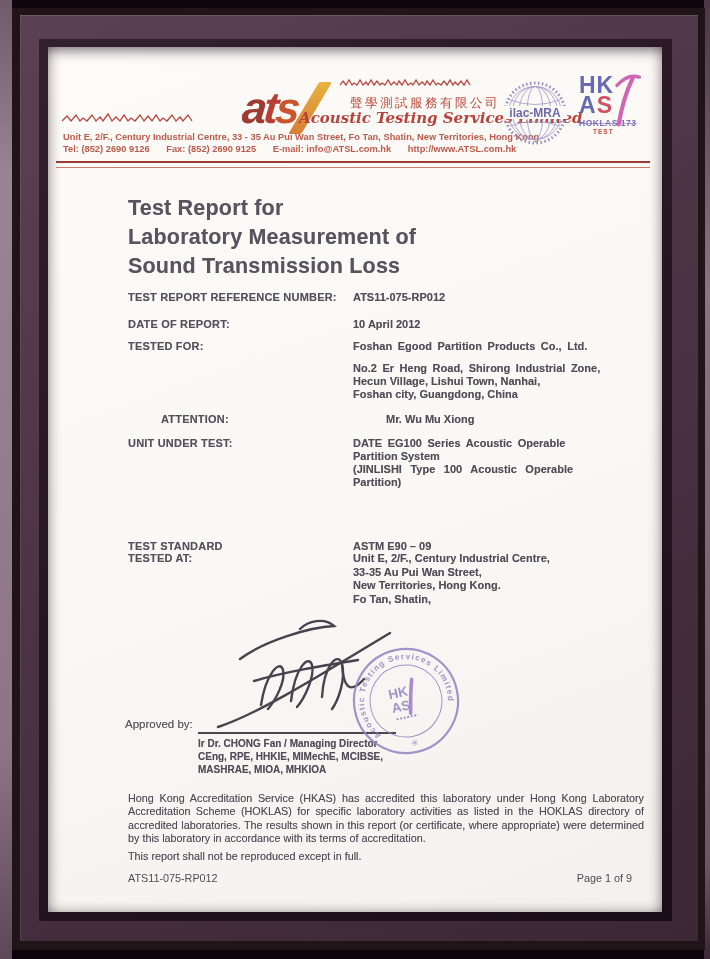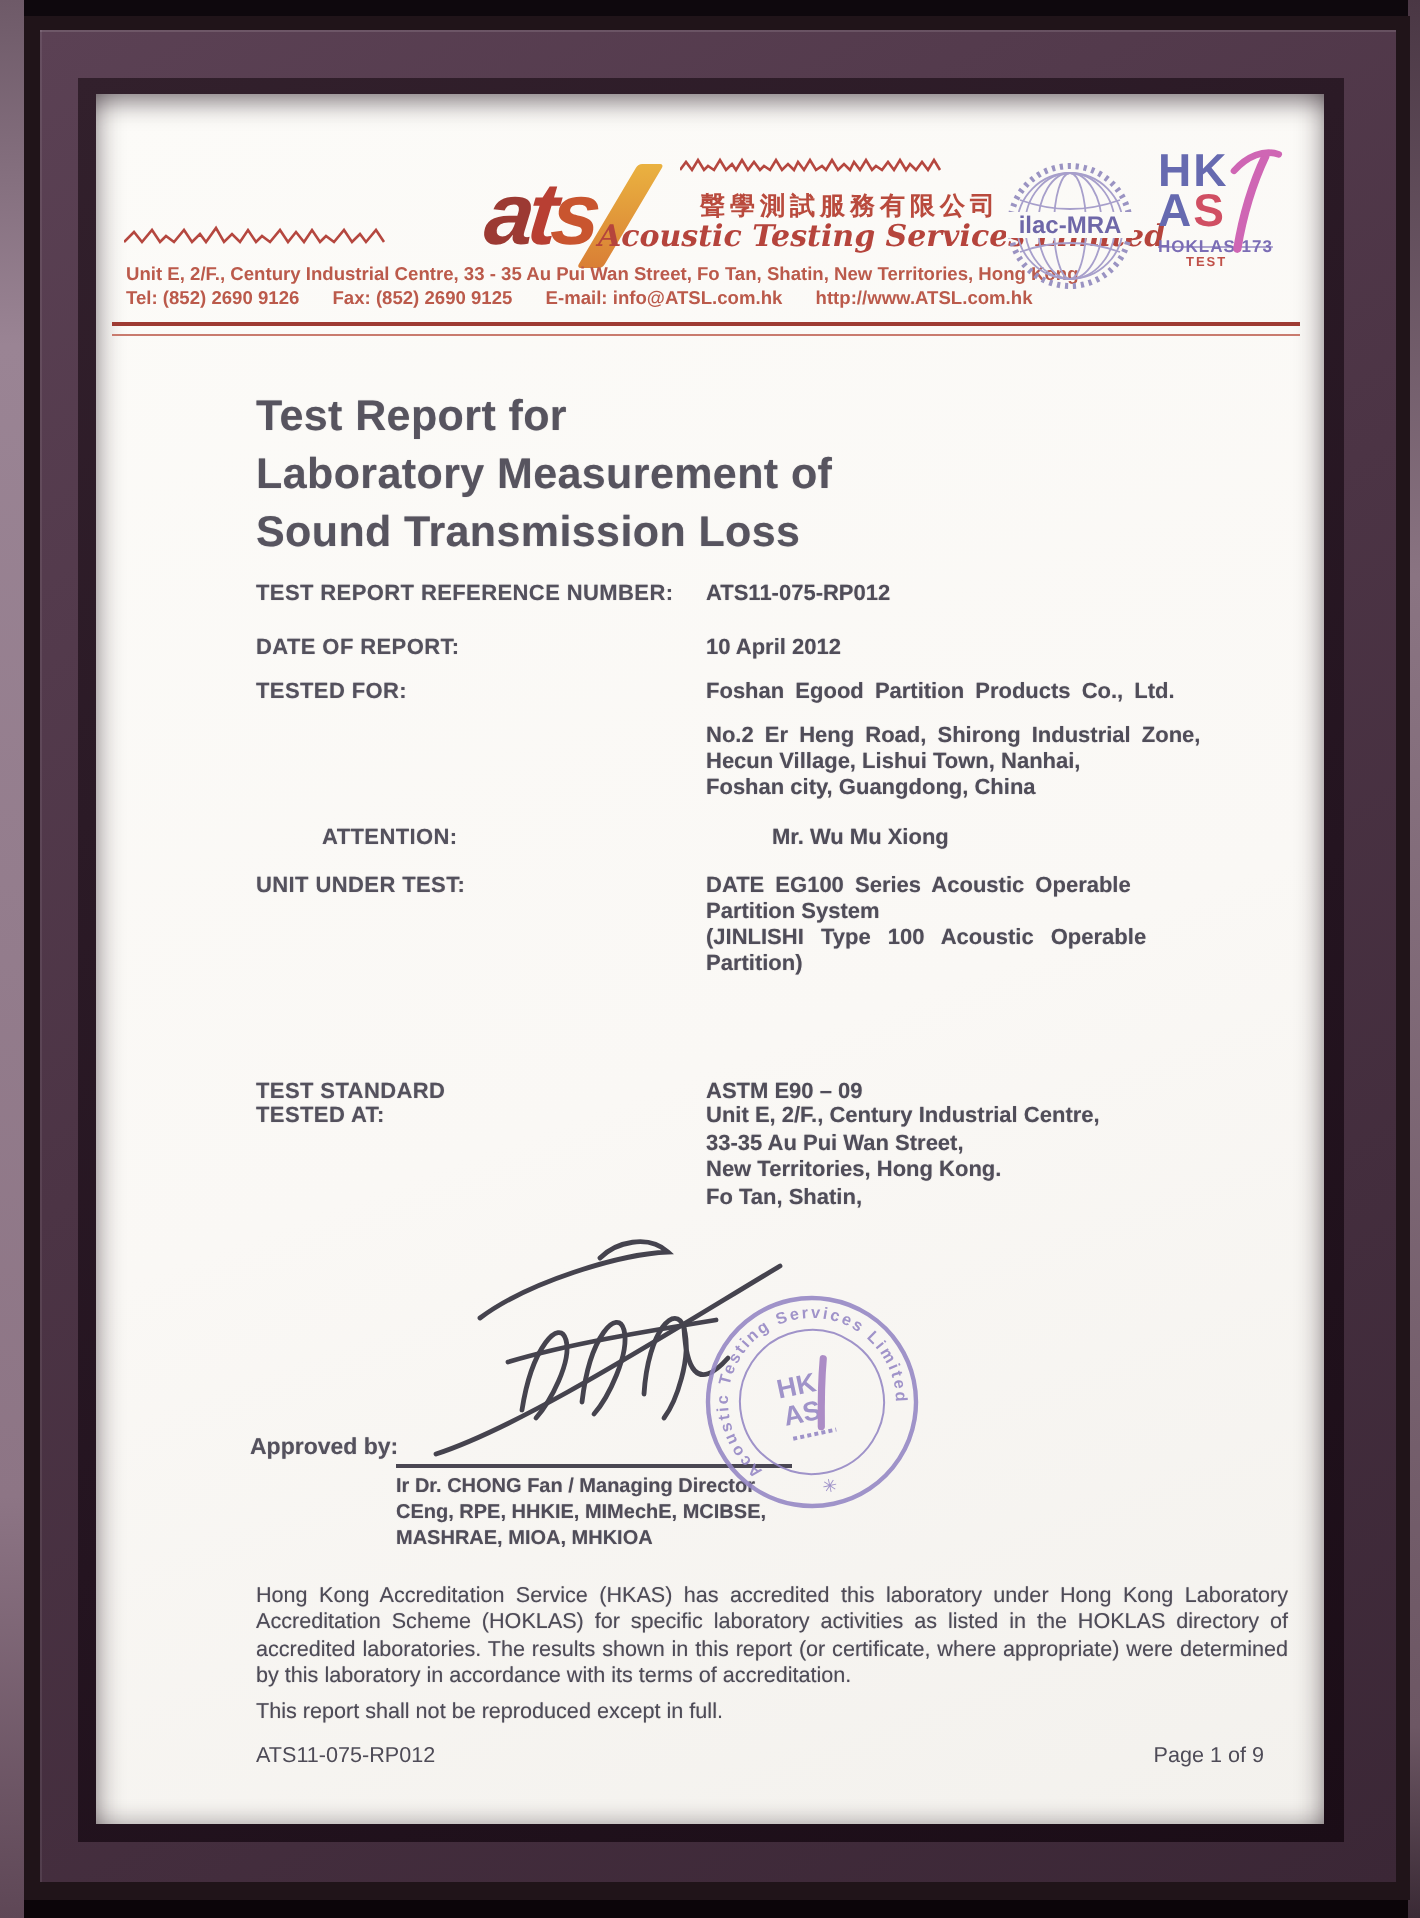--- a/index.html
+++ b/index.html
@@ -37,21 +37,21 @@
 
   
   .atsl { left:195px; top:33px; height:50px; display:flex; align-items:flex-end;
           font-style:italic; font-weight:bold; font-size:44px; letter-spacing:-3px;
           transform:skewX(-6deg); line-height:44px; }
   .atsl .la { color:#9c3a33; } .atsl .lt { color:#b83f33; } .atsl .ls { color:#c9552f; }
   .atsl-slash { display:inline-block; width:13px; height:52px; margin:0 0 -4px 6px;
           transform:skewX(-26deg); border-radius:2px;
           background:linear-gradient(to bottom,#eab240,#d97f35); }
   .zig { color:#b5473f; }
-  .cjk { left:302px; top:48px; font-weight:bold; font-size:12.5px; letter-spacing:2.5px; color:#b94a3d; white-space:nowrap; }
+  .cjk { left:302px; top:48px; font-weight:normal; font-size:12.5px; letter-spacing:2.5px; color:#b94a3d; white-space:nowrap; }
   .script-name { left:251px; top:62px; font-family:"DejaVu Serif", serif; font-style:italic; font-weight:bold;
                  font-size:15px; color:#b5443c; white-space:nowrap; }
   .addr  { left:15px; top:85px;  font-size:9.3px; font-weight:600; color:#bb5a4b; white-space:nowrap; }
   .contact { left:15px; top:97px; font-size:9.3px; font-weight:600; color:#bb5a4b; white-space:nowrap; }
   .contact span { margin-right:14px; }
   .separator { left:8px; top:114px; width:594px; height:4px;
                border-top:2px solid #9e3b33; border-bottom:1px solid #c97b6e; }
 
   .ilac { left:454px; top:31px; }
   .hkas { left:531px; top:28px; width:64px; text-align:left; }
@@ -68,21 +68,21 @@
            line-height:29px; letter-spacing:.2px; }
   .lbl { left:80px; font-size:11px; font-weight:bold; color:#54515d; letter-spacing:.2px; white-space:nowrap; }
   .val { left:305px; width:260px; font-size:11px; font-weight:bold; color:#504d59; line-height:13px; }
   .js1 { word-spacing:2.5px; } .js2 { word-spacing:5.5px; }
   .doc-text { text-shadow:0 0 .5px rgba(80,77,90,.45); }
 
   .r1 { top:244px; } .r2 { top:271px; } .r3 { top:293px; } .r3b { top:315px; }
   .r4 { top:366px;margin-left:33px; } .r5 { top:390px; } .r6 { top:473px;margin-top:20px; } .r7 { top:505px; line-height:13.5px; }
 
   
-  .approved-lbl { left:77px; top:671px; font-size:11.5px; font-weight:bold; color:#54515d; }
+  .approved-lbl { left:77px; top:671px; font-size:11.5px; font-weight:normal; color:#54515d; }
   .sig { left:158px; top:560px; width:190px; height:128px; }
   .sig-line { left:150px; top:685px; width:198px; border-top:2px solid #4a4752; }
   .names { left:150px; top:690px; font-size:10px; font-weight:600; color:#504d59; line-height:13px; }
   .stamp { left:301px; top:597px; width:114px; height:114px; opacity:.88; transform:rotate(-12deg); }
 
   
   .accred { left:80px; top:745px; width:516px; font-size:10.8px; color:#4e4b57;
             line-height:13.4px; text-align:justify; }
   .note   { left:80px; top:803px; font-size:10.8px; color:#4e4b57; }
   .pagerow { left:80px; top:825px; width:504px; display:flex; justify-content:space-between;

